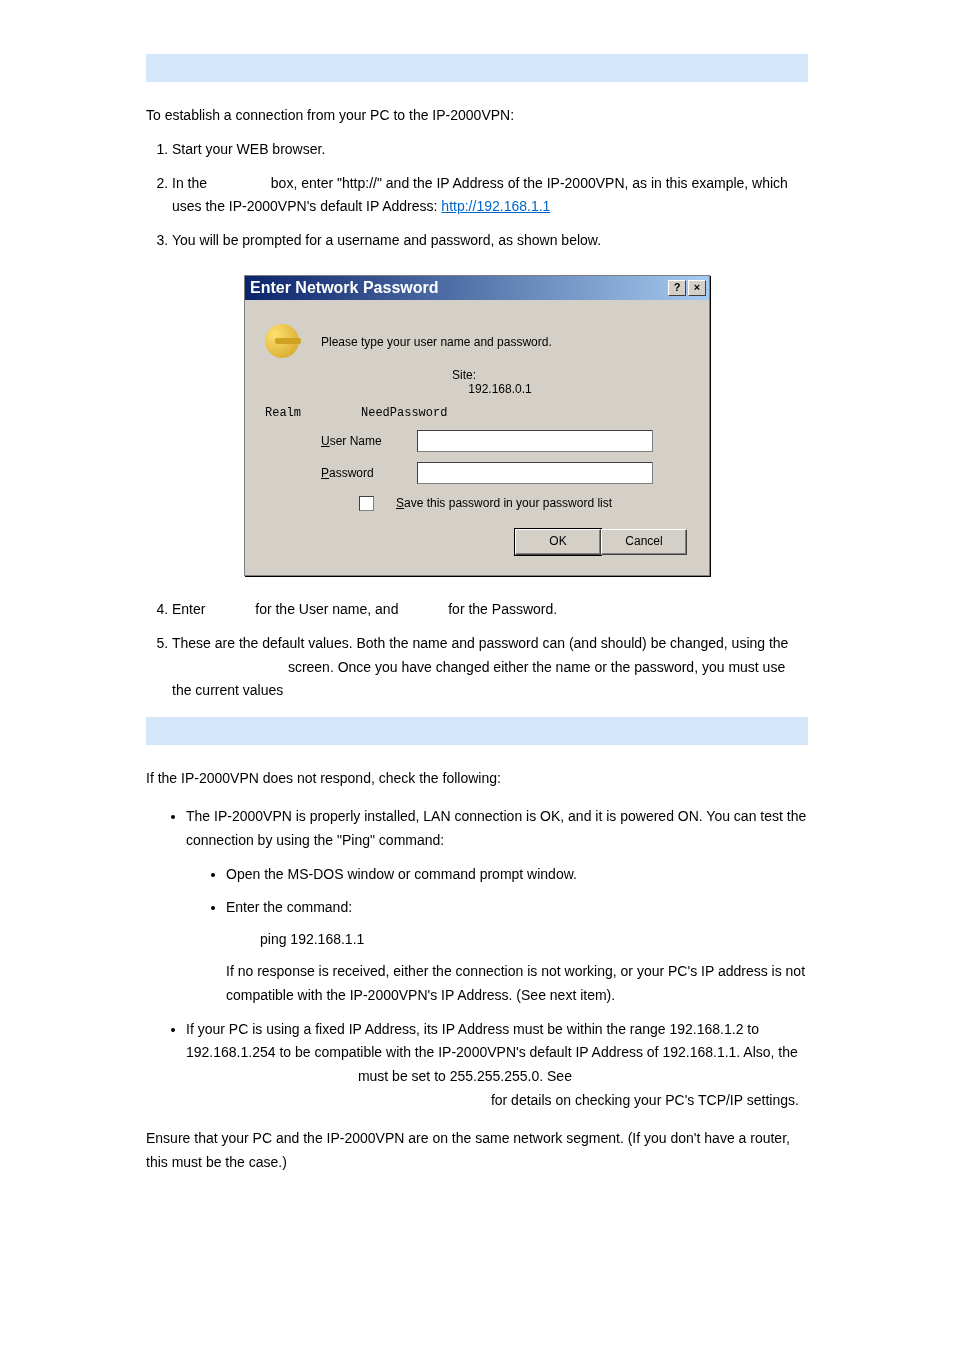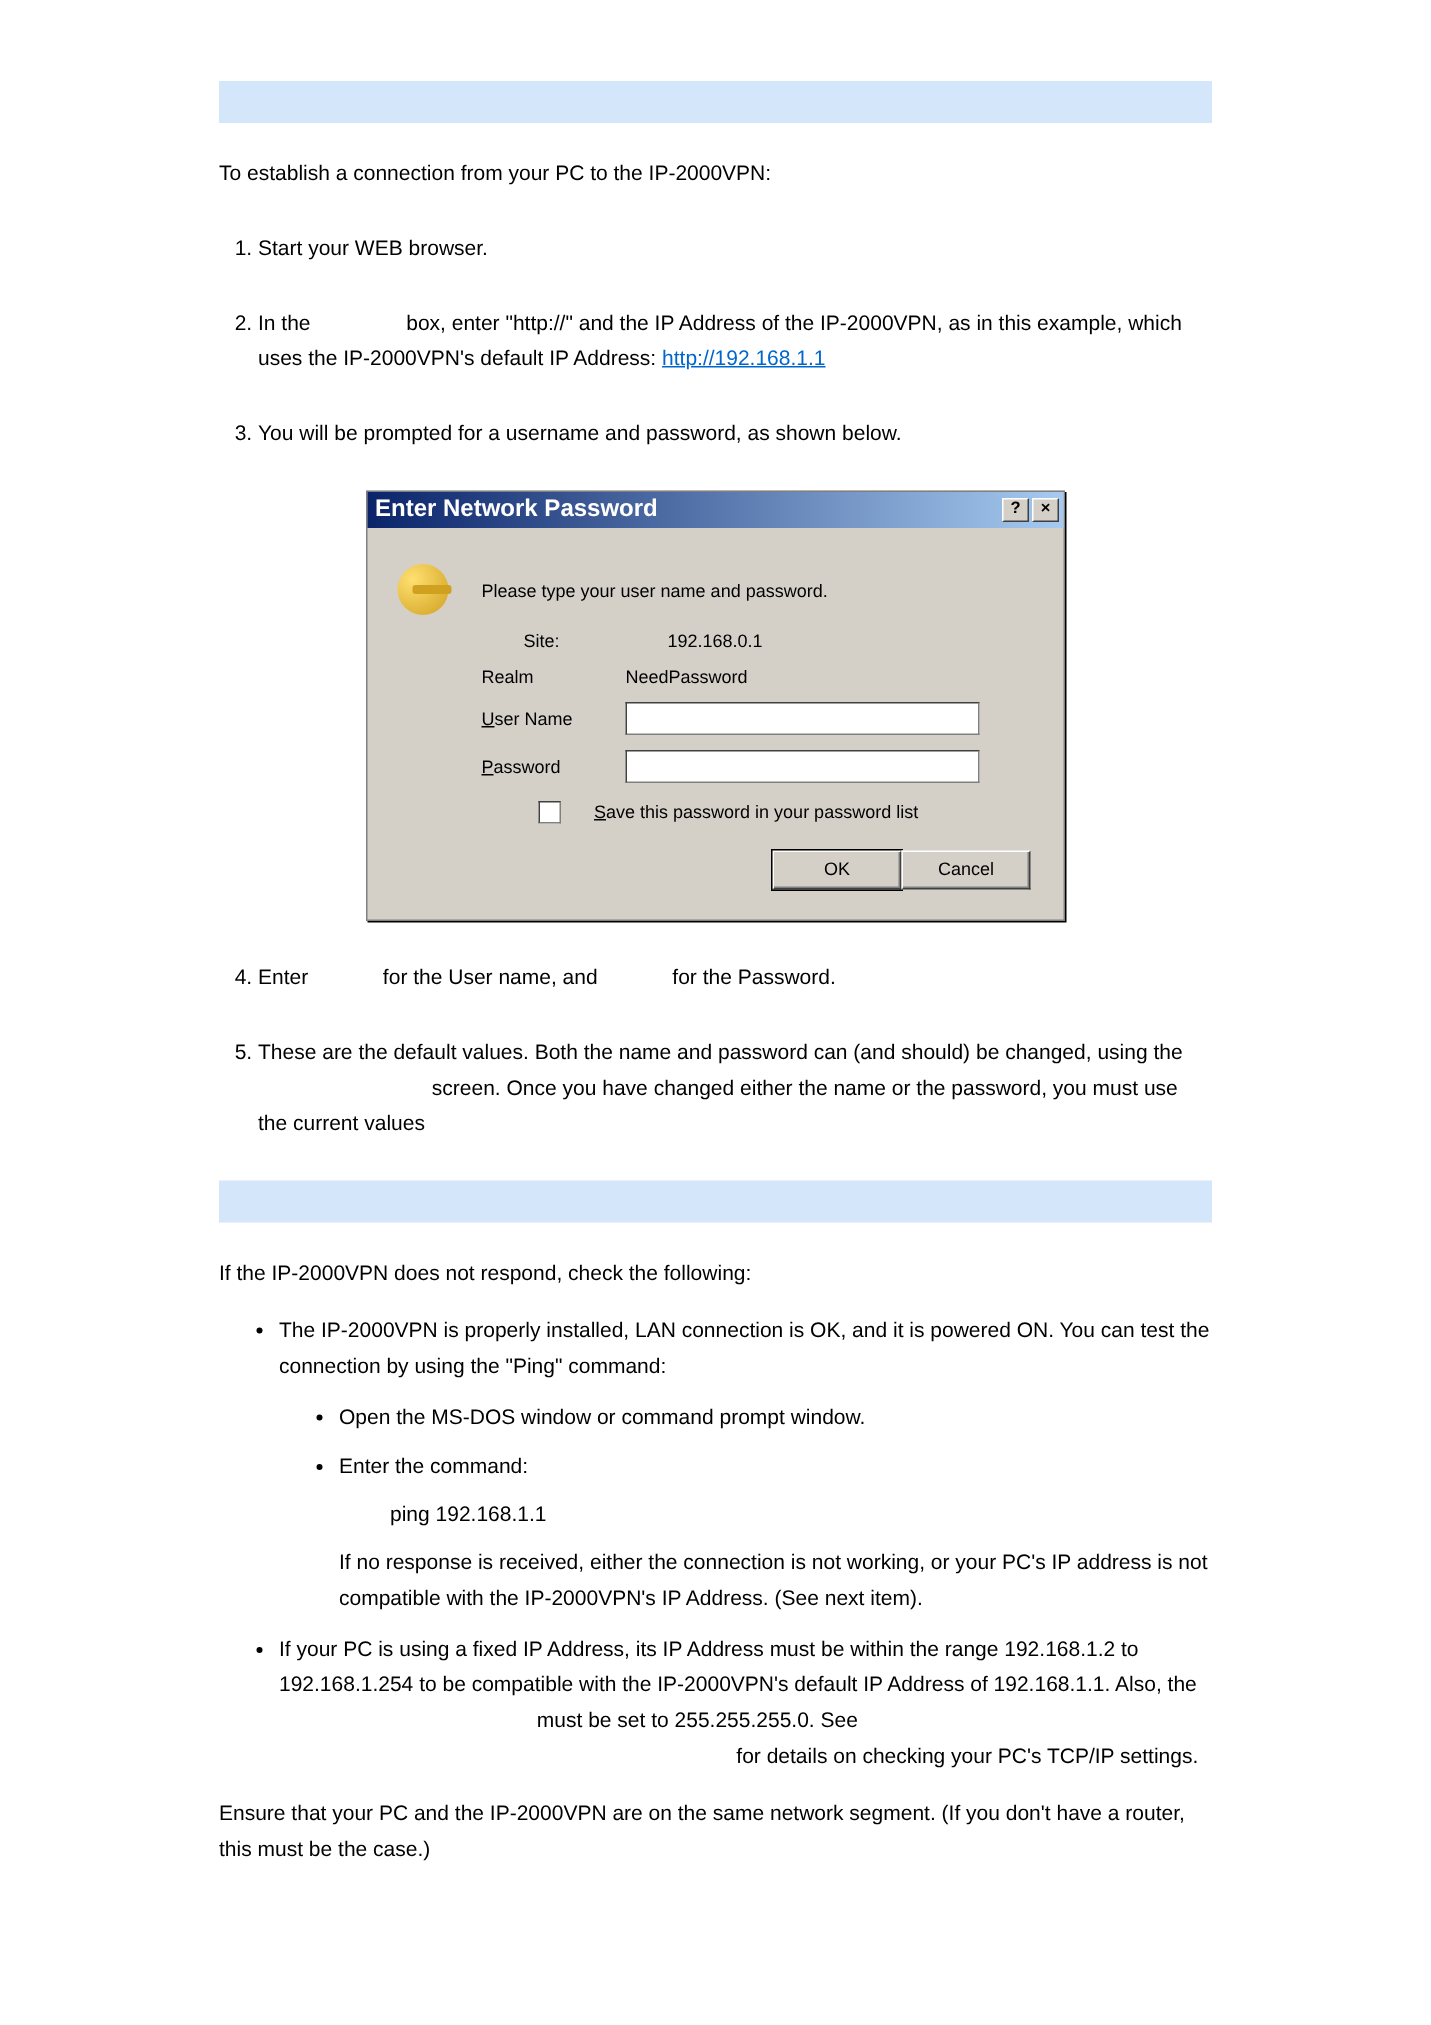--- a/index.html
+++ b/index.html
@@ -15,21 +15,21 @@
     padding: 40px 60px;
     box-sizing: border-box;
   }
   .banner {
     background: #d4e6f9;
     height: 28px;
     margin: 14px 0 22px 0;
   }
   p { margin: 10px 0; line-height: 1.7; }
   ol.main { list-style: decimal; padding-left: 26px; margin: 8px 0; }
-  ol.main > li { margin: 26px 0; line-height: 1.7; }
+  ol.main > li { margin: 10px 0; line-height: 1.7; }
   .link { color: #0066cc; text-decoration: underline; }
   .dialog-wrap { display: flex; justify-content: center; margin: 22px 0; }
   .dialog {
     width: 464px;
     border: 1px solid #808080;
     background: #d4d0c8;
     font-family: Tahoma, Arial, sans-serif;
     font-size: 12px;
     box-shadow: 1px 1px 0 #000;
   }
@@ -112,25 +112,25 @@
     <div class="titlebar">
       <span class="title">Enter Network Password</span>
       <span class="ctrl">?</span>
       <span class="ctrl">×</span>
     </div>
     <div class="dlg-body">
       <div class="dlg-row">
         <div class="key-icon"></div>
         <div>Please type your user name and password.</div>
       </div>
-      <div class="dlg-row" style="margin-left:84px;">
+      <div class="dlg-row" style="margin-left:44px;flex-direction:column;">
         <div class="dlg-label">Site:</div>
         <div class="dlg-value">192.168.0.1</div>
       </div>
-      <div class="dlg-row" style="margin-left:56px;">
+      <div class="dlg-row" style="font-family:Liberation Mono, monospace;">
         <div class="dlg-label">Realm</div>
         <div class="dlg-value">NeedPassword</div>
       </div>
       <div class="dlg-row" style="margin-left:56px;">
         <div class="dlg-label"><span style="text-decoration:underline;">U</span>ser Name</div>
         <div class="dlg-input"></div>
       </div>
       <div class="dlg-row" style="margin-left:56px;">
         <div class="dlg-label"><span style="text-decoration:underline;">P</span>assword</div>
         <div class="dlg-input"></div>

